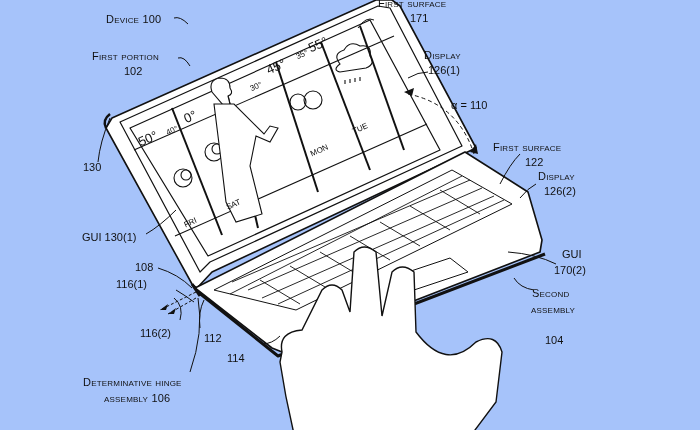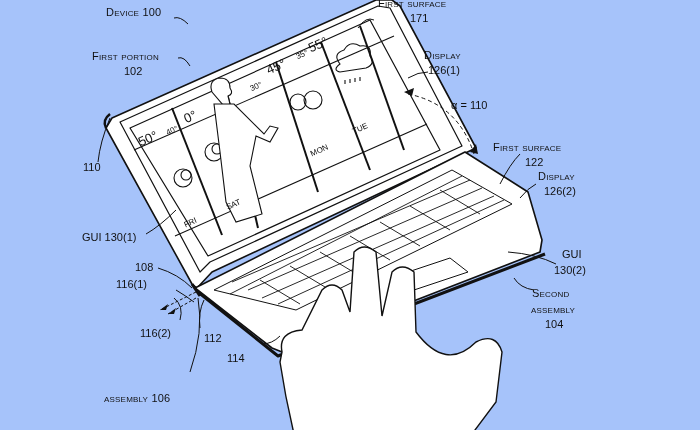--- a/index.html
+++ b/index.html
@@ -110,38 +110,39 @@
 <span class="lbl" style="left:184px;top:110px;transform:rotate(-24deg);font-size:13px">0°</span>
 <span class="lbl" style="left:250px;top:80px;transform:rotate(-24deg);font-size:8px">30°</span>
 <span class="lbl" style="left:226px;top:198px;transform:rotate(-24deg);font-size:8px">SAT</span>
 <span class="lbl" style="left:266px;top:60px;transform:rotate(-24deg);font-size:13px">45°</span>
 <span class="lbl" style="left:296px;top:48px;transform:rotate(-24deg);font-size:8px">35°</span>
 <span class="lbl" style="left:310px;top:144px;transform:rotate(-24deg);font-size:8px">MON</span>
 <span class="lbl" style="left:308px;top:38px;transform:rotate(-24deg);font-size:13px">55°</span>
 <span class="lbl" style="left:352px;top:122px;transform:rotate(-24deg);font-size:8px">TUE</span>
 
 
-<span class="lbl sc" style="left:106px;top:6px">Device 100</span>
+<span class="lbl sc" style="left:106px;top:13px">Device 100</span>
 <span class="lbl sc" style="left:92px;top:50px">First portion</span>
 <span class="lbl" style="left:124px;top:65px">102</span>
 <span class="lbl sc" style="left:378px;top:-3px">First surface</span>
 <span class="lbl" style="left:410px;top:12px">171</span>
 <span class="lbl sc" style="left:424px;top:49px">Display</span>
 <span class="lbl" style="left:428px;top:64px">126(1)</span>
 <span class="lbl" style="left:451px;top:99px">α = 110</span>
 <span class="lbl sc" style="left:493px;top:141px">First surface</span>
 <span class="lbl" style="left:525px;top:156px">122</span>
 <span class="lbl sc" style="left:538px;top:170px">Display</span>
 <span class="lbl" style="left:544px;top:185px">126(2)</span>
 <span class="lbl" style="left:562px;top:248px">GUI</span>
-<span class="lbl" style="left:554px;top:264px">130(2)</span>
+<span class="lbl" style="left:554px;top:264px">170(2)</span>
 <span class="lbl sc" style="left:532px;top:287px">Second</span>
 <span class="lbl sc" style="left:531px;top:303px">assembly</span>
-<span class="lbl" style="left:545px;top:318px">104</span>
-<span class="lbl" style="left:83px;top:161px">110</span>
+<span class="lbl" style="left:545px;top:334px">104</span>
+<span class="lbl" style="left:83px;top:161px">130</span>
 <span class="lbl" style="left:82px;top:231px">GUI 130(1)</span>
 <span class="lbl" style="left:135px;top:261px">108</span>
 <span class="lbl" style="left:116px;top:278px">116(1)</span>
 <span class="lbl" style="left:140px;top:327px">116(2)</span>
 <span class="lbl" style="left:204px;top:332px">112</span>
 <span class="lbl" style="left:227px;top:352px">114</span>
+<span class="lbl sc" style="left:83px;top:376px">Determinative hinge</span>
 <span class="lbl sc" style="left:104px;top:392px">assembly 106</span>
 </div>
 
 </body></html>

